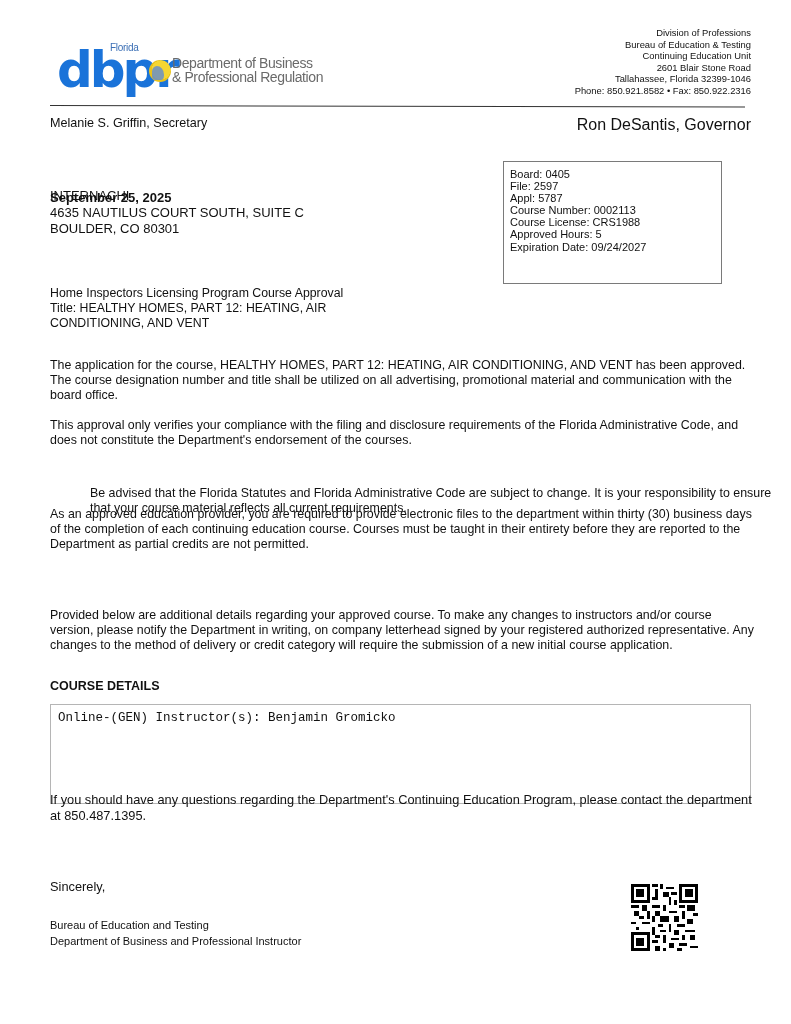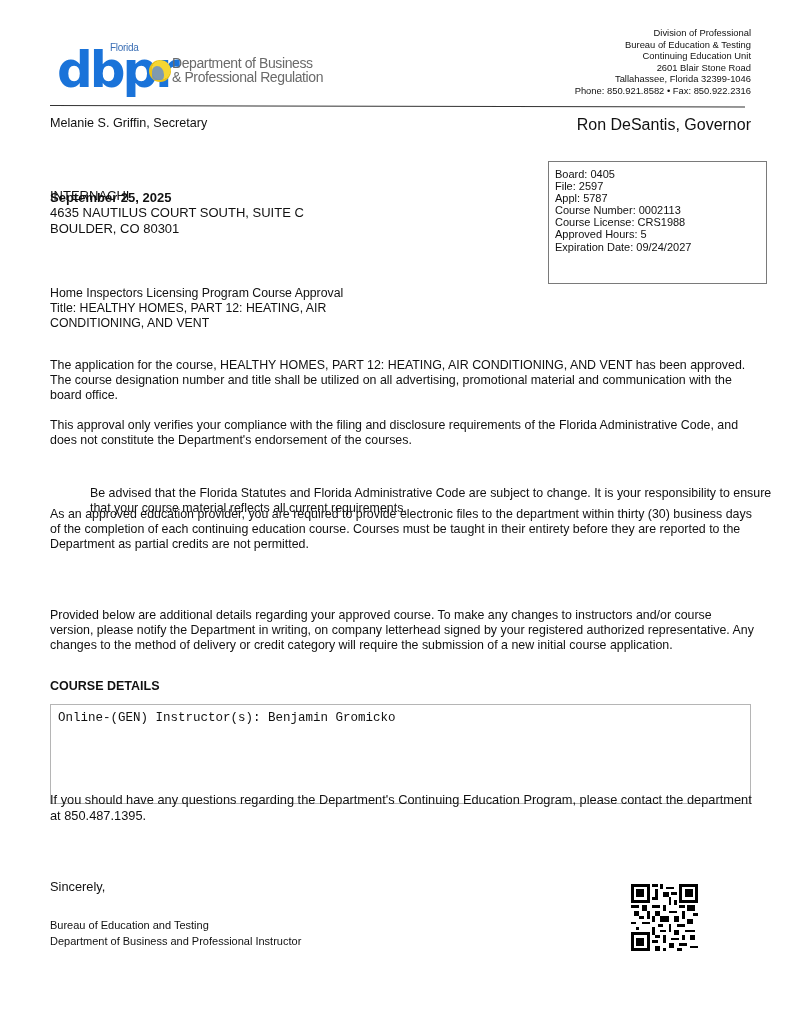--- a/index.html
+++ b/index.html
@@ -66,21 +66,21 @@
     .governor { right: 40px; top: 116px; font-size: 16px; text-align: right; padding-left: 48px; }
 
     .date { left: 50px; top: 162px; font-size: 13px; font-weight: bold; margin-top: 28px; }
 
     .recipient { left: 50px; top: 188px; font-size: 13px; line-height: 16.5px; }
 
     .info-box {
       left: 503px; top: 161px; width: 219px; height: 123px;
       border: 1px solid #7a7a7a; box-sizing: border-box;
       padding: 6px 0 0 6px;
-      font-size: 11px; line-height: 12.1px; margin-left: 45px;
+      font-size: 11px; line-height: 12.1px;
     }
 
     .subject { left: 50px; top: 286px; font-size: 12.3px; line-height: 15px; width: 340px; }
 
     .para {
       left: 50px; width: 705px;
       font-size: 12.4px; line-height: 15px;
     }
 
     .course-heading { left: 50px; top: 679px; font-size: 12.5px; font-weight: bold; }
@@ -107,21 +107,21 @@
   <span class="logo-dbpr">dbpr</span>
   <span class="logo-florida">Florida</span>
   <span class="logo-sun"></span>
   <div class="logo-dept">
     <div>Department of Business</div>
     <div>&amp; Professional Regulation</div>
   </div>
 </div>
 
 <div class="abs office">
-  <div>Division of Professional</div>
+  <div>Division of Professions</div>
   <div>Bureau of Education &amp; Testing</div>
   <div>Continuing Education Unit</div>
   <div>2601 Blair Stone Road</div>
   <div>Tallahassee, Florida 32399-1046</div>
   <div>Phone: 850.921.8582  • Fax: 850.922.2316</div>
 </div>
 
 <div class="abs header-rule"></div>
 
 <div class="abs secretary">Melanie S. Griffin, Secretary</div>

